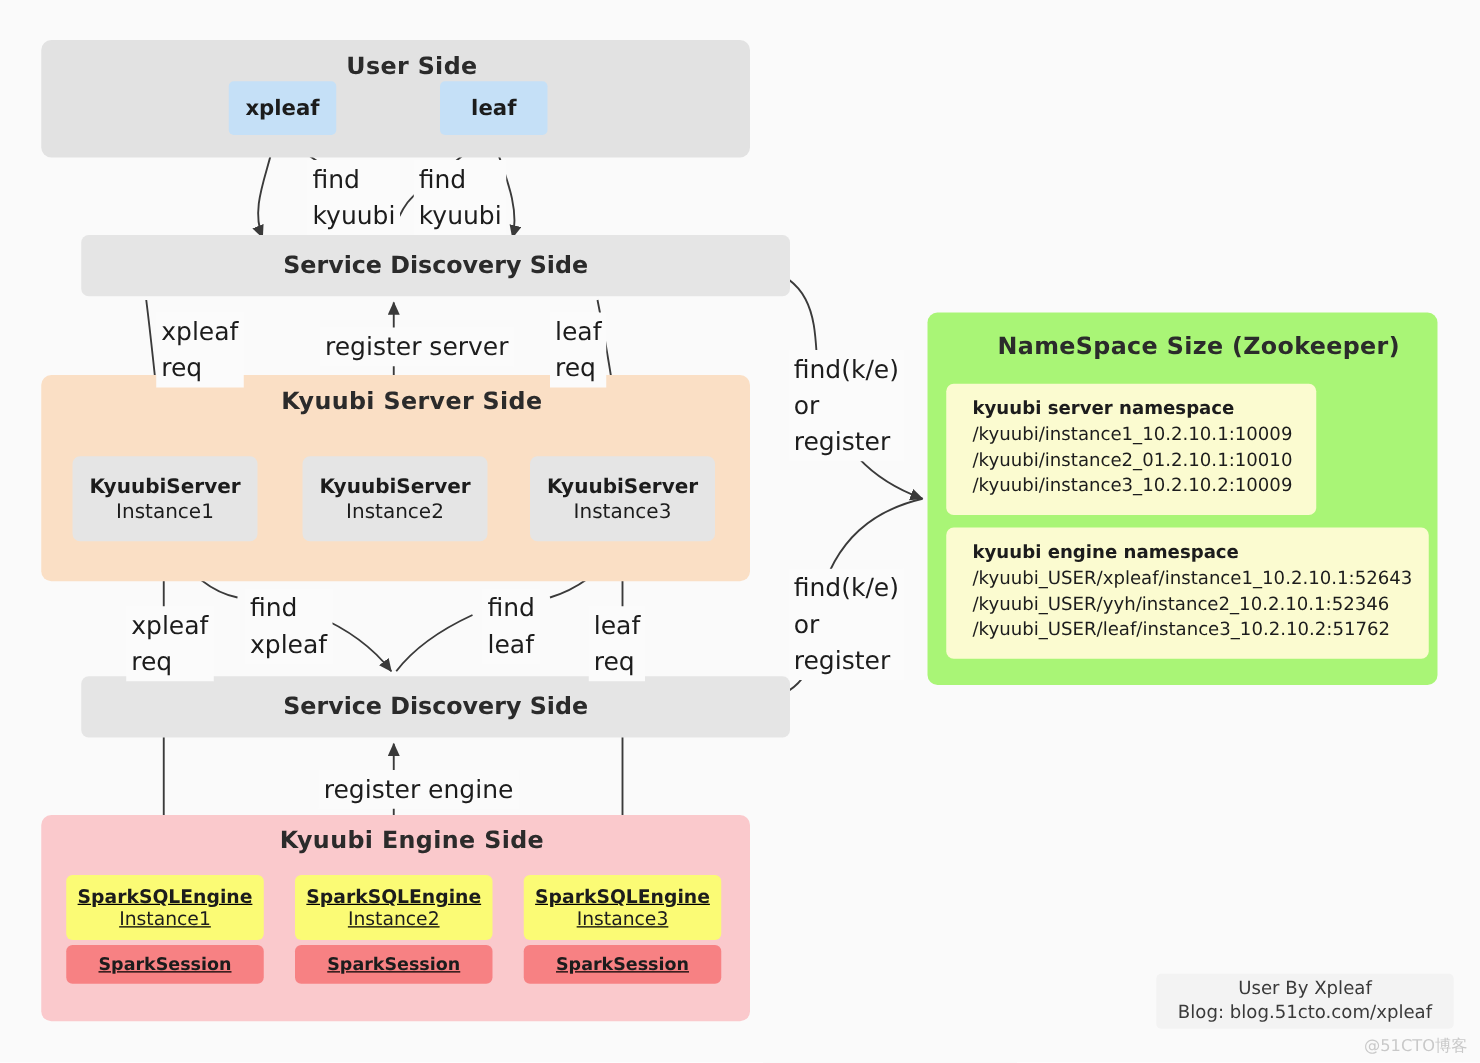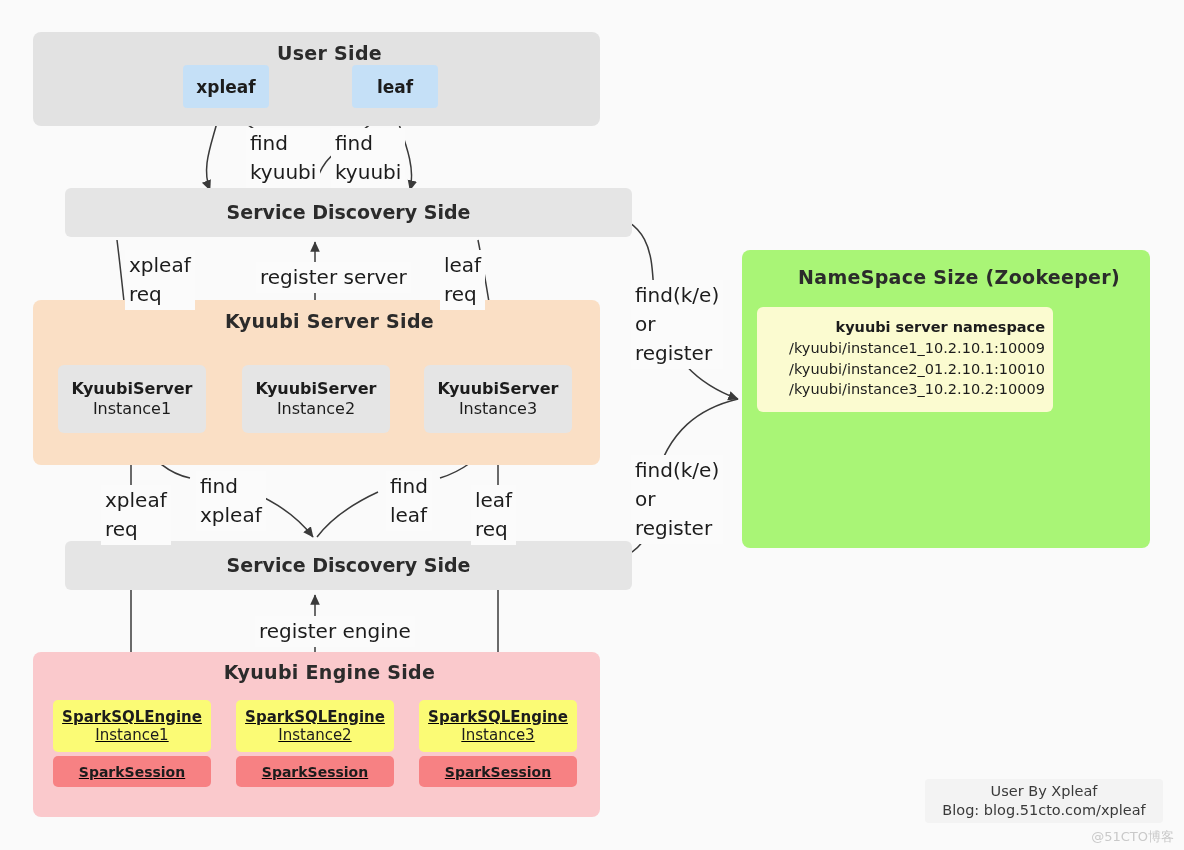--- a/index.html
+++ b/index.html
@@ -152,23 +152,22 @@
   #namespace-panel {
     left: 742px; top: 250px; width: 408px; height: 298px;
     background: #a9f576;
   }
   #namespace-panel .panel-title { top: 16px; font-size: 19px; }
 
   .ns-box {
     position: absolute;
     background: #fbfbd0;
     border-radius: 6px;
-    padding: 12px 8px;
+    padding: 12px 21px;
     box-sizing: border-box;
-    text-align: right;
   }
   #ns-box-server { left: 15px; top: 57px; width: 296px; }
   #ns-box-engine { left: 15px; top: 172px; width: 386px; }
 
   .ns-head {
     font-size: 14.5px;
     font-weight: bold;
     color: #1c1c1c;
     margin-bottom: 3px;
     white-space: nowrap;
@@ -338,20 +337,26 @@
   <div class="panel" id="namespace-panel">
     <div class="panel-title">NameSpace Size (Zookeeper)</div>
 
     <div class="ns-box" id="ns-box-server">
       <div class="ns-head">kyuubi server namespace</div>
       <div class="ns-line">/kyuubi/instance1_10.2.10.1:10009</div>
       <div class="ns-line">/kyuubi/instance2_01.2.10.1:10010</div>
       <div class="ns-line">/kyuubi/instance3_10.2.10.2:10009</div>
     </div>
 
+    <div class="ns-box" id="ns-box-engine">
+      <div class="ns-head">kyuubi engine namespace</div>
+      <div class="ns-line">/kyuubi_USER/xpleaf/instance1_10.2.10.1:52643</div>
+      <div class="ns-line">/kyuubi_USER/yyh/instance2_10.2.10.1:52346</div>
+      <div class="ns-line">/kyuubi_USER/leaf/instance3_10.2.10.2:51762</div>
+    </div>
   </div>
 
   <div class="edge-label" style="left:246px; top:128px;">find
 kyuubi</div>
   <div class="edge-label" style="left:331px; top:128px;">find
 kyuubi</div>
 
   <div class="edge-label" style="left:125px; top:250px;">xpleaf
 req</div>
   <div class="edge-label" style="left:256px; top:262px;">register server</div>

